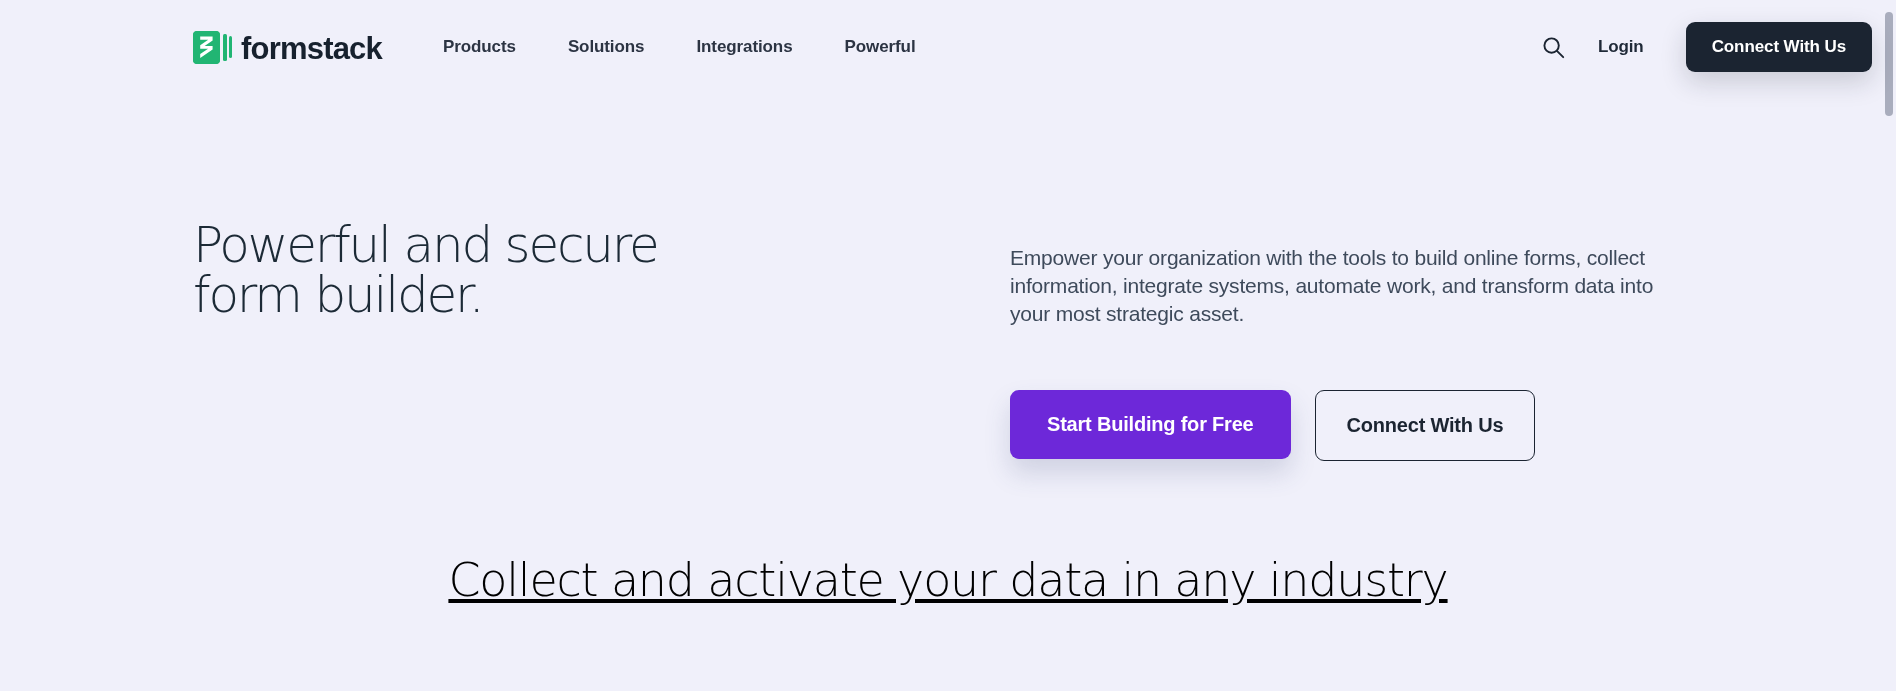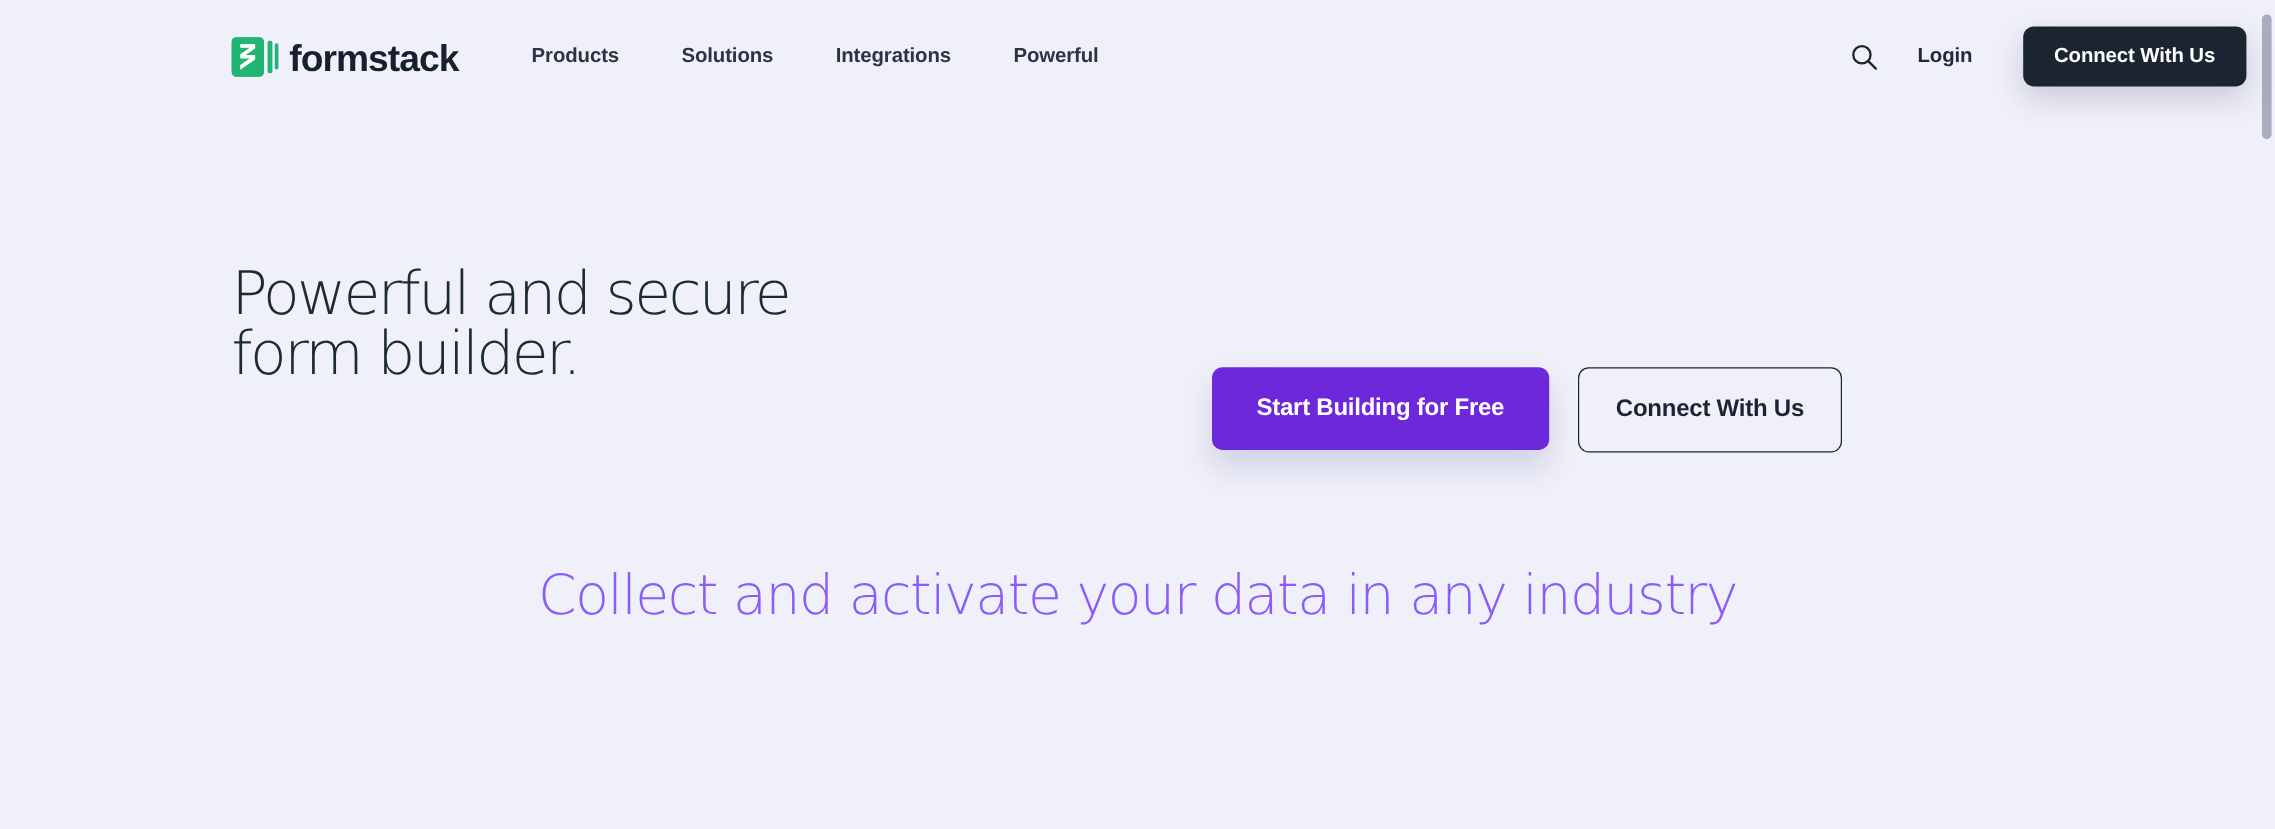--- a/index.html
+++ b/index.html
@@ -204,21 +204,22 @@
   
   .industry-section {
     margin-top: 92px;
     text-align: center;
   }
   .industry-title {
     font-family: "DejaVu Sans", sans-serif;
     font-weight: 300;
     font-size: 46px;
     letter-spacing: -1.2px;
-    color: #8b5cf6;
+    color: #000000;
+    text-decoration: underline;
   }
 
   
   .scrollbar-track {
     position: absolute;
     top: 0;
     right: 0;
     width: 14px;
     height: 691px;
     background: #f0f0fa;
@@ -283,20 +284,21 @@
 <main>
 
   <section class="hero">
 
     <div class="hero-left">
       <h1 class="hero-title">Powerful and secure
 form builder.</h1>
     </div>
 
     <div class="hero-right">
+      <p class="hero-lede">Empower your organization with the tools to build online forms, collect information, integrate systems, automate work, and transform data into your most strategic asset.</p>
       <div class="hero-actions">
         <button class="btn-primary">Start Building for Free</button>
         <button class="btn-outline">Connect With Us</button>
       </div>
     </div>
 
   </section>
 
   <section class="industry-section">
     <h2 class="industry-title">Collect and activate your data in any industry</h2>

